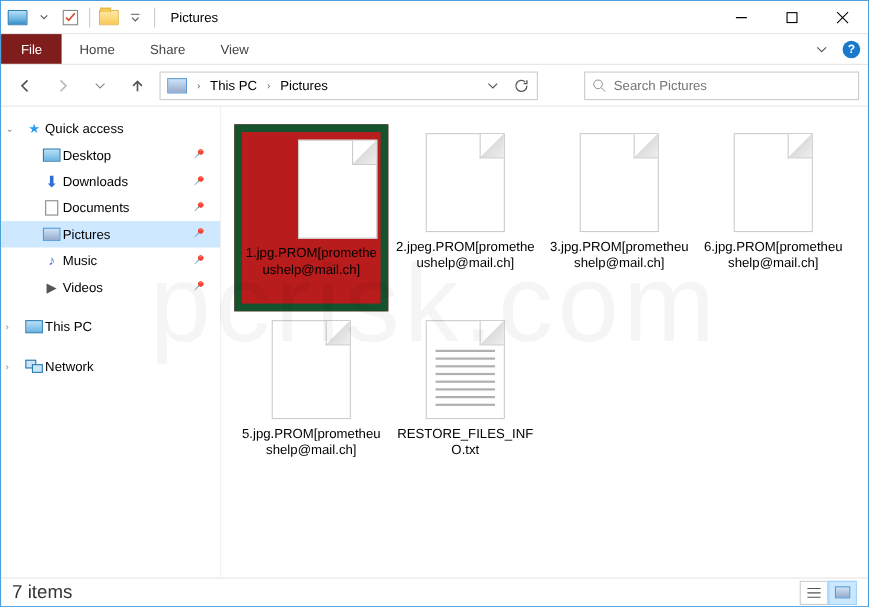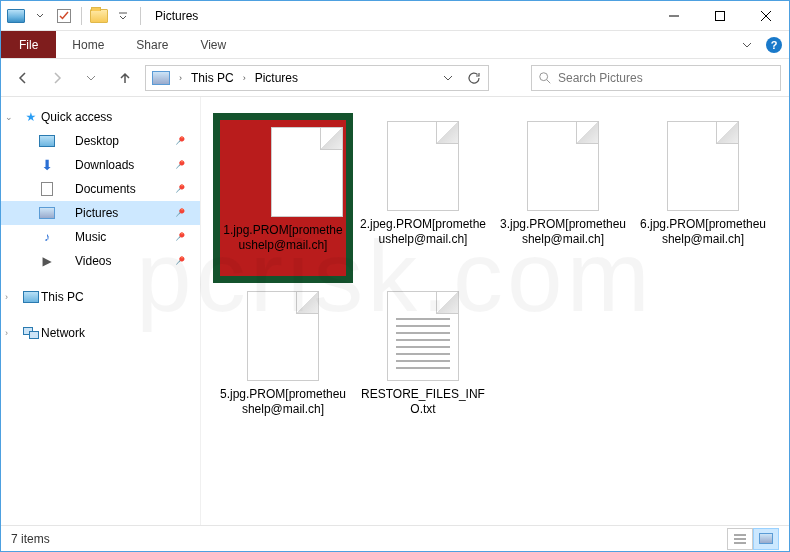--- a/index.html
+++ b/index.html
@@ -43,21 +43,21 @@
 
 
 .main { display:flex; height: calc(100% - 30px - 28px - 38px - 26px); }
 .sidebar { width:200px; border-right:1px solid #f0f0f0; padding:8px 0; overflow:hidden; }
 .sb-group { margin-bottom:12px; }
 .sb-item { display:flex; align-items:center; height:24px; font-size:12px; color:#000; padding-left:20px; position:relative; }
 .sb-item.selected { background:#cde8ff; }
 .sb-item .exp { position:absolute; left:4px; font-size:9px; color:#888; }
 .sb-item .ico { width:20px; display:flex; align-items:center; justify-content:center; }
 .sb-item .pin { margin-left:auto; margin-right:14px; color:#888; font-size:10px; transform: rotate(45deg); }
-.sb-sub { padding-left:36px;gap:18px; }
+.sb-sub { padding-left:36px; }
 .star { color:#2a9df4; }
 .music-ico { color:#2a6fd4; }
 .video-ico { color:#555; }
 .monitor-ico { width:16px; height:12px; border:1px solid #2a7ab0; background:linear-gradient(#b7e0f7,#6cb5e0); }
 .net-ico { width:16px; height:12px; position:relative; }
 .net-ico::before, .net-ico::after { content:""; width:8px; height:6px; border:1px solid #2a7ab0; background:#cce4f7; position:absolute; }
 .net-ico::before { top:0; left:0; }
 .net-ico::after { bottom:0; right:0; }
 .down-ico { color:#2a6fd4; font-size:14px; }
 .doc-ico { width:12px; height:14px; border:1px solid #888; background:#fff; }
@@ -67,21 +67,21 @@
 .grid { display:flex; flex-wrap:wrap; gap:0px; }
 .tile { width:140px; height:170px; display:flex; flex-direction:column; align-items:center; padding:8px 4px; }
 .tile.selected { background:#b91c1c; border:7px solid #14532d; padding:7px 3px;align-items:flex-end; }
 .file-icon { width:72px; height:90px; background:#fff; border:1px solid #ccc; position:relative; margin-bottom:6px; }
 .file-icon .fold { position:absolute; top:0; right:0; width:22px; height:22px; background:linear-gradient(135deg,#fff 0%,#fff 48%,#ddd 50%,#eee 100%); border-left:1px solid #ccc; border-bottom:1px solid #ccc; }
 .file-icon.txt .lines { position:absolute; top:26px; left:8px; right:8px; }
 .file-icon.txt .lines div { height:2px; background:#b0b0b0; margin-bottom:5px; }
 .tile .name { font-size:12px; text-align:center; line-height:1.25; word-break:break-all; max-height: 48px; overflow:hidden; }
 
 
-.statusbar { height:26px; border-top:1px solid #e5e5e5; display:flex; align-items:center; padding:0 10px; font-size:12px; color:#333; }
+.statusbar { height:26px; border-top:1px solid #e5e5e5; display:flex; align-items:center; padding:0 10px; font-size:17px; color:#333; }
 .statusbar .viewbtns { margin-left:auto; display:flex; gap:0; }
 .statusbar .vb { width:26px; height:22px; border:1px solid #ccc; display:flex; align-items:center; justify-content:center; }
 .statusbar .vb.active { background:#cce8ff; border-color:#99d1ff; }
 
 
 .wm { position:absolute; inset:0; display:flex; align-items:center; justify-content:center; pointer-events:none; }
 .wm span { font-size:100px; font-weight:300; color:rgba(0,0,0,0.04); letter-spacing:4px; }
 </style>
 </head>
 <body>

